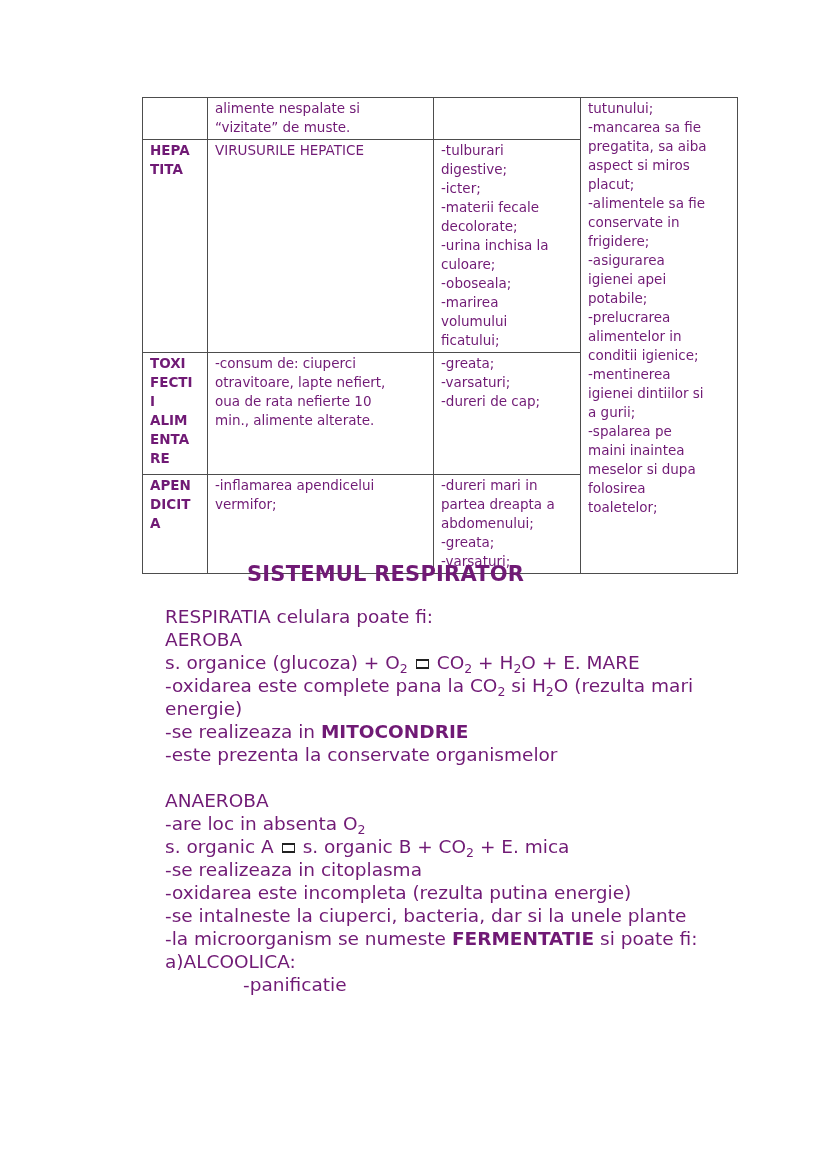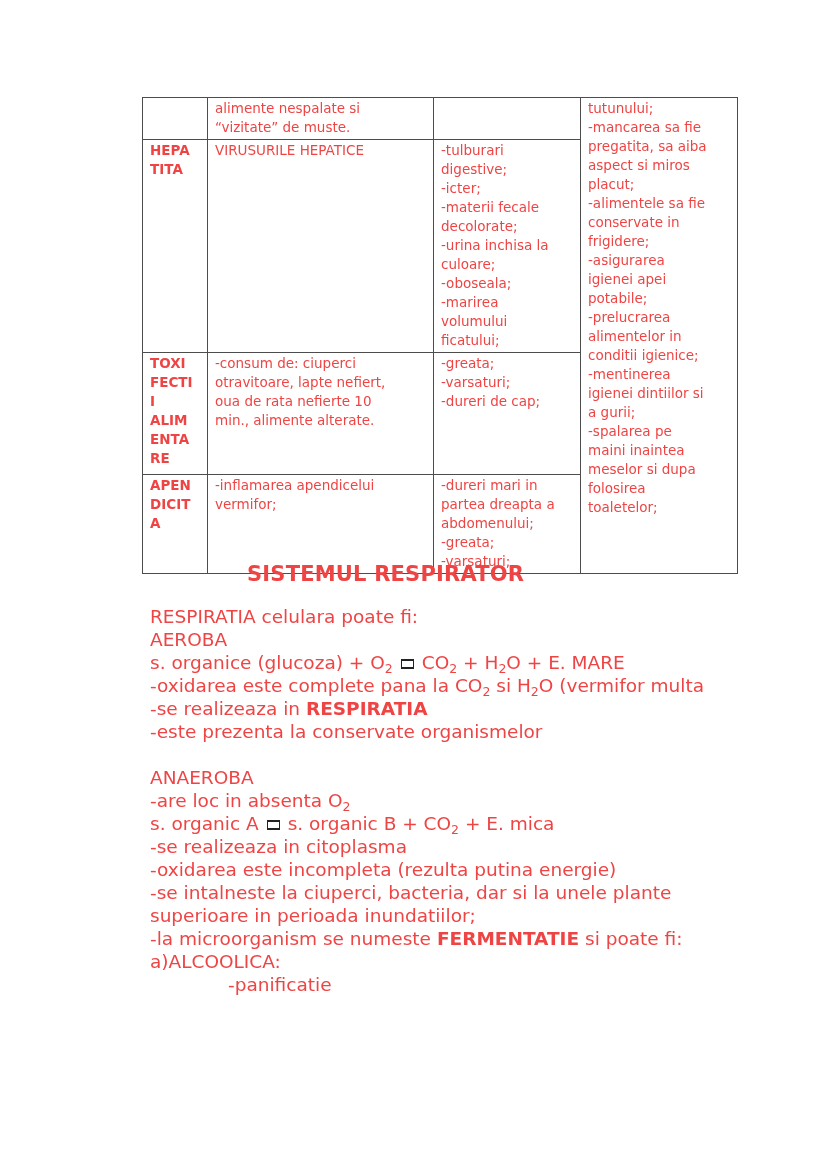--- a/index.html
+++ b/index.html
@@ -2,21 +2,21 @@
 <html><head>
 <meta charset="utf-8">
 <title>Document</title>
 <style>
   html, body { margin: 0; padding: 0; background: #ffffff; }
   .page {
     position: relative;
     width: 828px;
     height: 1171px;
     background: #ffffff;
-    color: #ef4444;
+    color: #701a75;
     font-family: "DejaVu Sans", sans-serif;
     overflow: hidden;
   }
 
   
   table.disease-table {
     position: absolute;
     left: 142px;
     top: 97px;
     width: 595px;
@@ -60,20 +60,21 @@
     position: absolute;
     left: 150px;
     top: 605px;
     width: 670px;
   }
   .bline {
     height: 23px;
     line-height: 23px;
     font-size: 18.5px;
     white-space: nowrap;
+    margin-left: 15px;
   }
   .bline.indent { padding-left: 78px; }
   .bline .bold { font-weight: bold; }
   .bline .subscript {
     font-size: 12.5px;
     position: relative;
     top: 4px;
   }
   .rbox {
     display: inline-block;
@@ -172,29 +173,29 @@
     </tr>
   </tbody>
     </table>
 
   <h1 class="heading">SISTEMUL RESPIRATOR</h1>
 
   <div id="body-text">
       <div class="bline"><span>RESPIRATIA celulara poate fi:</span></div>
       <div class="bline"><span>AEROBA</span></div>
       <div class="bline"><span>s. organice (glucoza) + O</span><span class="subscript">2</span><span class="rbox"></span><span>CO</span><span class="subscript">2</span><span> + H</span><span class="subscript">2</span><span>O + E. MARE</span></div>
-      <div class="bline"><span>-oxidarea este complete pana la CO</span><span class="subscript">2</span><span> si H</span><span class="subscript">2</span><span>O (vermifor multa</span></div>
-      <div class="bline"><span>-se realizeaza in </span><span class="bold">RESPIRATIA</span></div>
+      <div class="bline"><span>-oxidarea este complete pana la CO</span><span class="subscript">2</span><span> si H</span><span class="subscript">2</span><span>O (rezulta mari</span></div>
+      <div class="bline"><span>energie)</span></div>
+      <div class="bline"><span>-se realizeaza in </span><span class="bold">MITOCONDRIE</span></div>
       <div class="bline"><span>-este prezenta la conservate organismelor</span></div>
       <div class="bline">&nbsp;</div>
       <div class="bline"><span>ANAEROBA</span></div>
       <div class="bline"><span>-are loc in absenta O</span><span class="subscript">2</span></div>
       <div class="bline"><span>s. organic A</span><span class="rbox"></span><span>s. organic B + CO</span><span class="subscript">2</span><span> + E. mica</span></div>
       <div class="bline"><span>-se realizeaza in citoplasma</span></div>
       <div class="bline"><span>-oxidarea este incompleta (rezulta putina energie)</span></div>
       <div class="bline"><span>-se intalneste la ciuperci, bacteria, dar si la unele plante</span></div>
-      <div class="bline"><span>superioare in perioada inundatiilor;</span></div>
       <div class="bline"><span>-la microorganism se numeste </span><span class="bold">FERMENTATIE</span><span> si poate fi:</span></div>
       <div class="bline"><span>a)ALCOOLICA:</span></div>
       <div class="bline indent"><span>-panificatie</span></div>
     </div>
 
 </div>
 
 </body></html>

